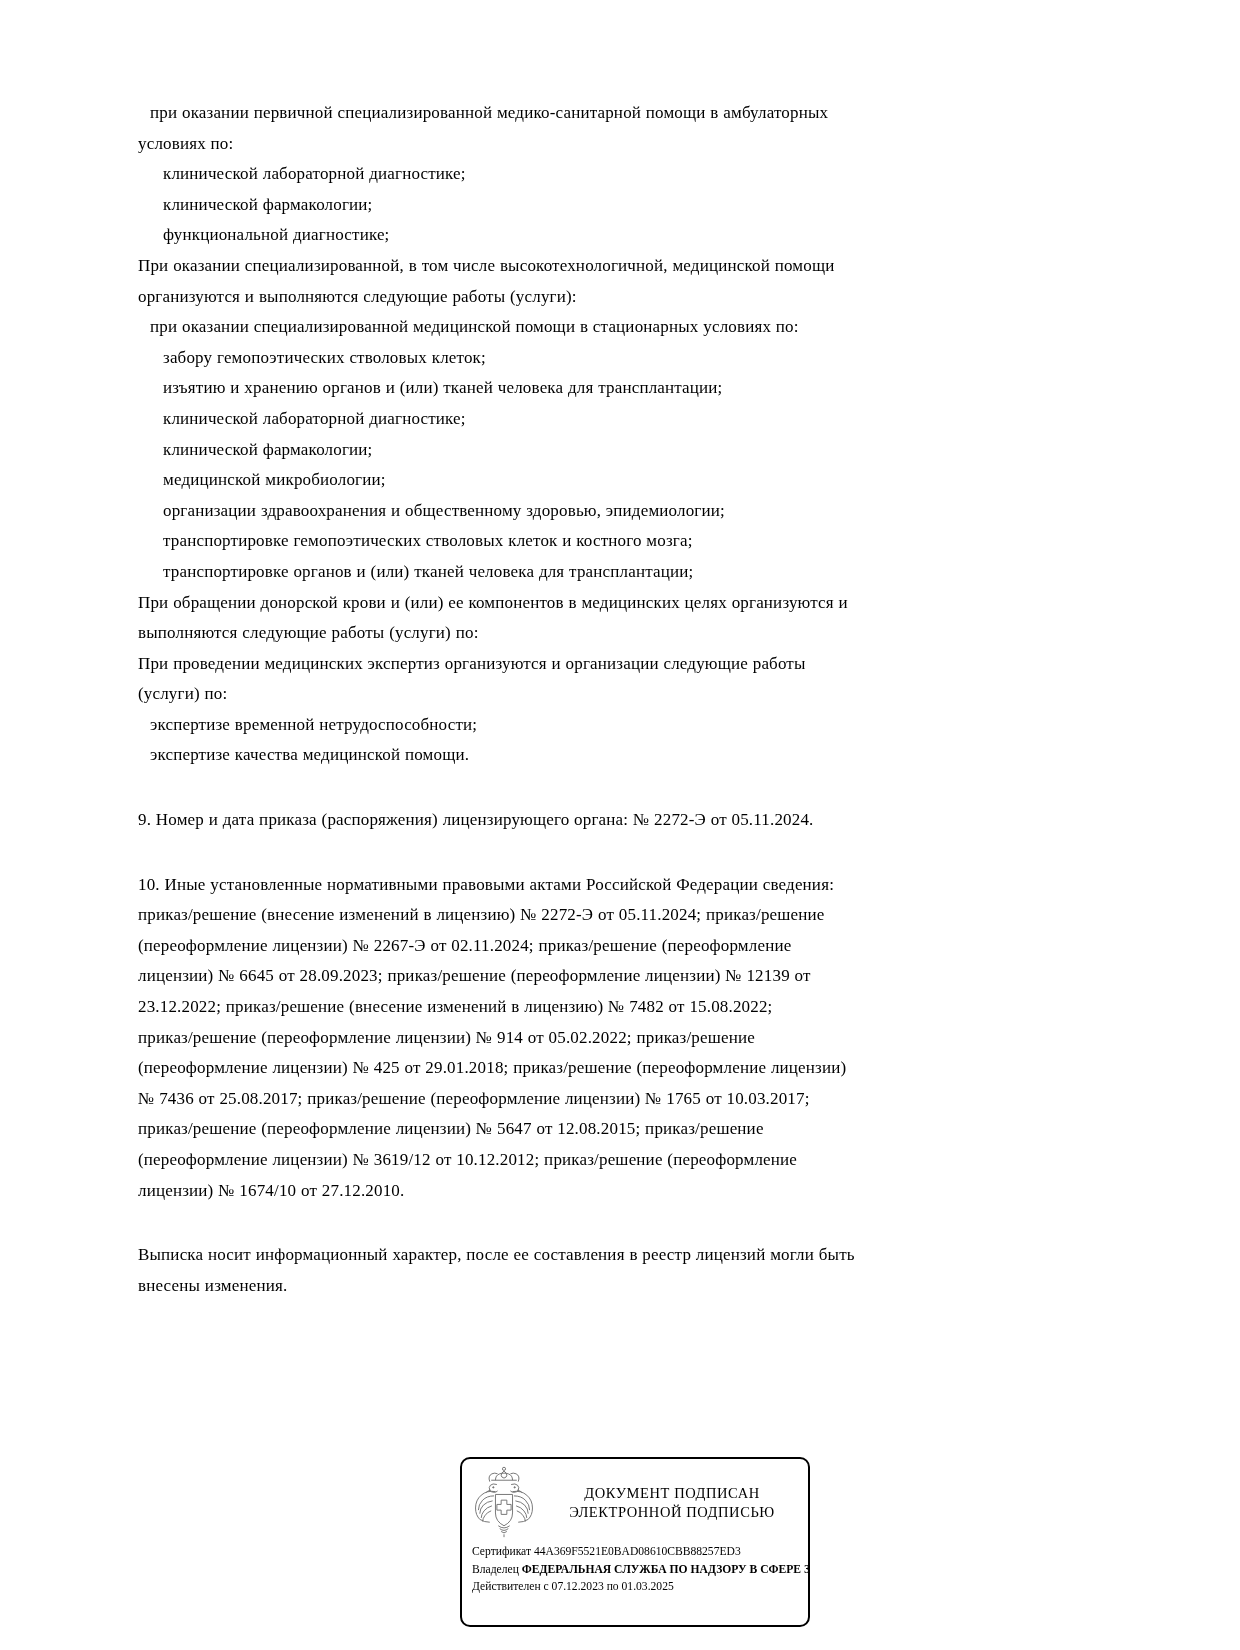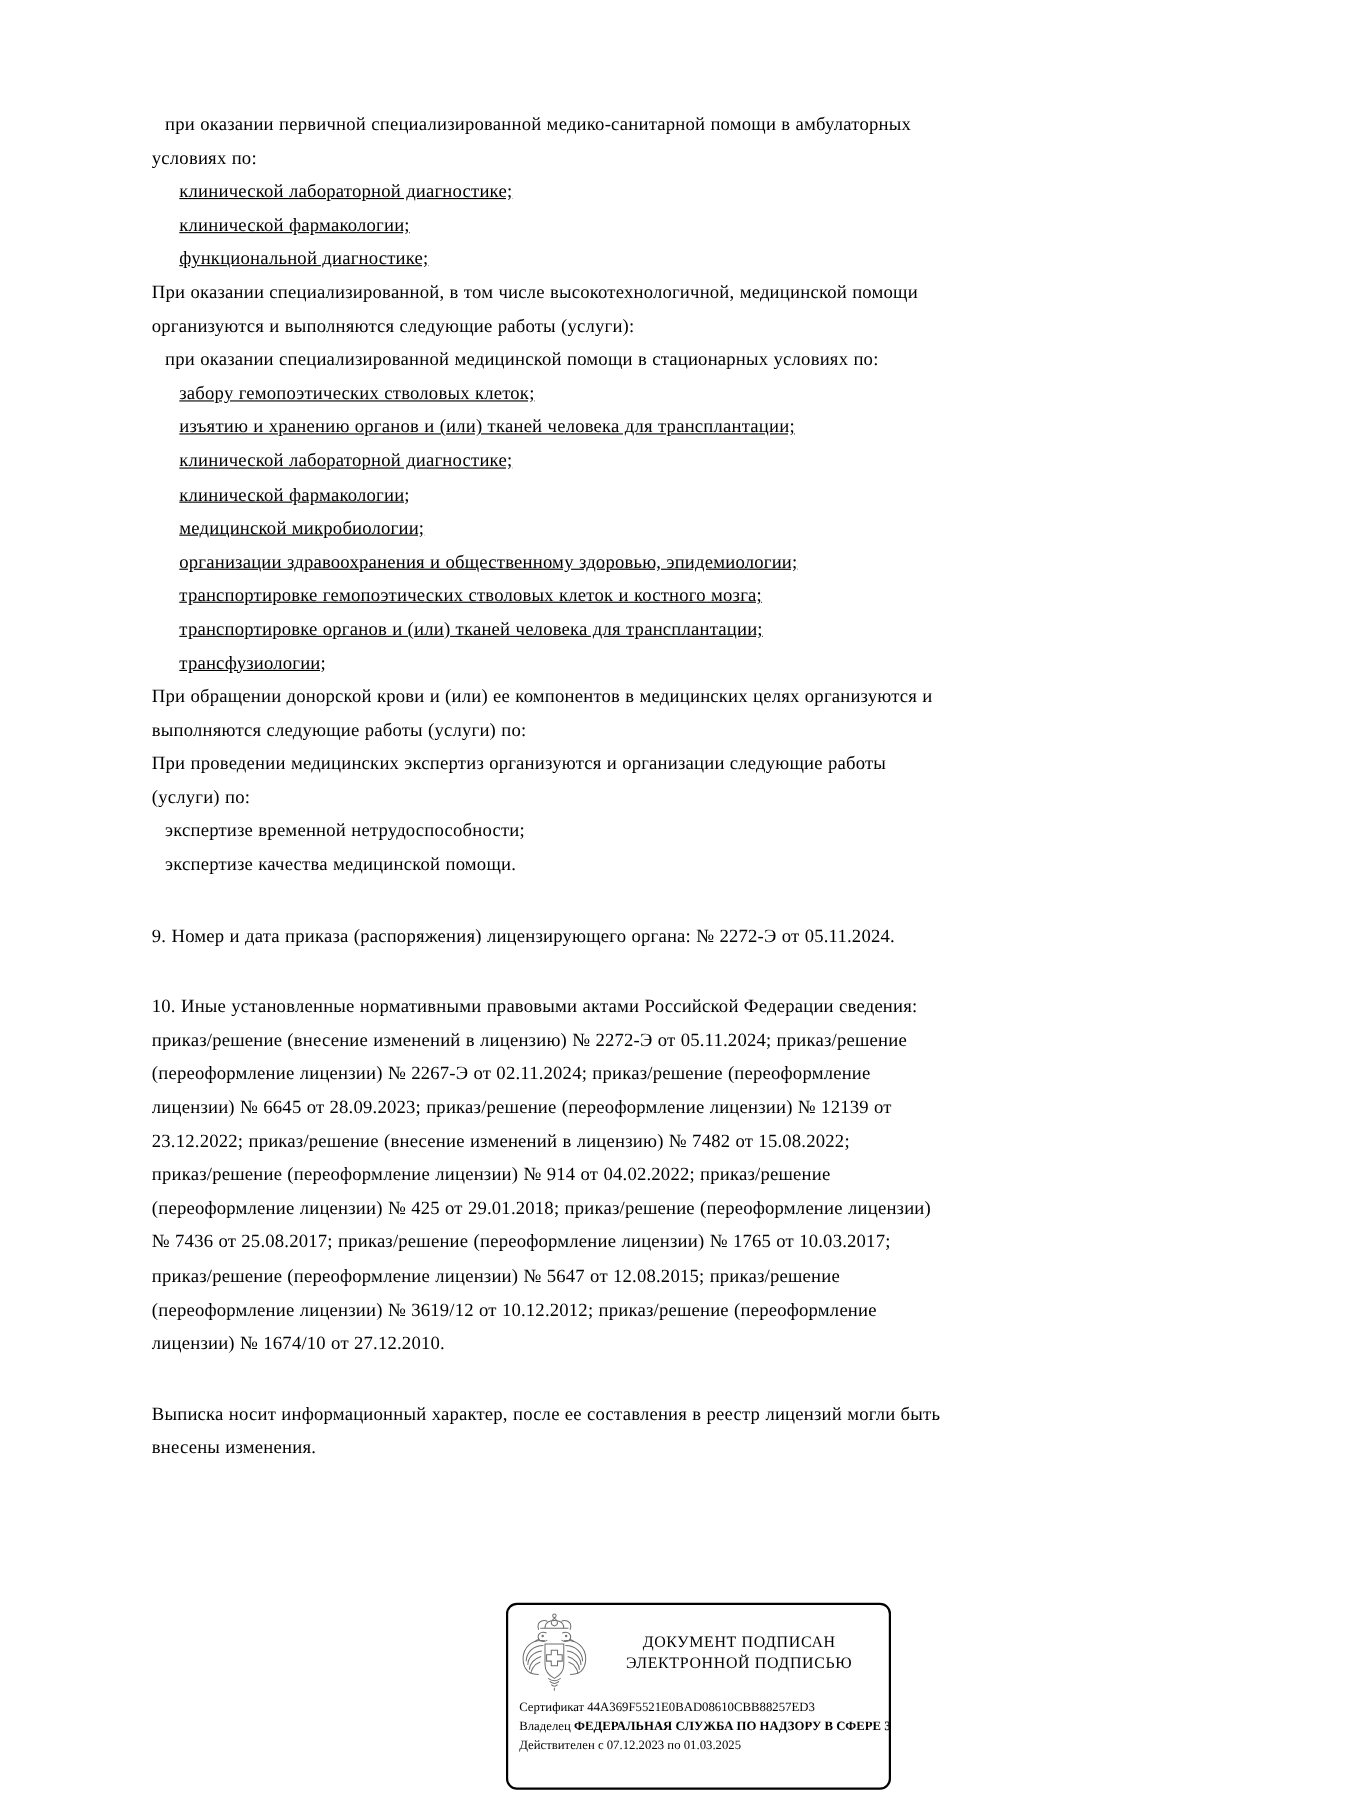--- a/index.html
+++ b/index.html
@@ -32,21 +32,21 @@
     font-size: 17px;
     line-height: 30.6px;
     letter-spacing: 0.01em;
     word-spacing: 0.02em;
     white-space: pre-wrap;
   }
 
   
   p.lvl0 { text-indent: 0; }
   p.lvl1 { text-indent: 12px; }
-  p.lvl2 { text-indent: 25px; text-decoration: underline; }
+  p.lvl2 { text-indent: 25px; }
   .gap-lg { height: 34px; }
 
   
   .stamp {
     position: absolute;
     left: 460px;
     top: 1457px;
     width: 350px;
     height: 170px;
     border: 2px solid #000000;
@@ -103,41 +103,40 @@
         <p class="line lvl0">организуются и выполняются следующие работы (услуги):</p>
         <p class="line lvl1">при оказании специализированной медицинской помощи в стационарных условиях по:</p>
         <p class="line lvl2">забору гемопоэтических стволовых клеток;</p>
         <p class="line lvl2">изъятию и хранению органов и (или) тканей человека для трансплантации;</p>
         <p class="line lvl2">клинической лабораторной диагностике;</p>
         <p class="line lvl2">клинической фармакологии;</p>
         <p class="line lvl2">медицинской микробиологии;</p>
         <p class="line lvl2">организации здравоохранения и общественному здоровью, эпидемиологии;</p>
         <p class="line lvl2">транспортировке гемопоэтических стволовых клеток и костного мозга;</p>
         <p class="line lvl2">транспортировке органов и (или) тканей человека для трансплантации;</p>
-        <p class="line lvl2">трансфузиологии;</p>
         <p class="line lvl0">При обращении донорской крови и (или) ее компонентов в медицинских целях организуются и</p>
         <p class="line lvl0">выполняются следующие работы (услуги) по:</p>
         <p class="line lvl0">При проведении медицинских экспертиз организуются и организации следующие работы</p>
         <p class="line lvl0">(услуги) по:</p>
         <p class="line lvl1">экспертизе временной нетрудоспособности;</p>
         <p class="line lvl1">экспертизе качества медицинской помощи.</p>
       </div>
 
     <div>
         <div class="gap-lg"></div>
         <p class="line lvl0">9. Номер и дата приказа (распоряжения) лицензирующего органа: № 2272-Э от 05.11.2024.</p>
       </div>
     <div>
         <div class="gap-lg"></div>
         <p class="line lvl0">10. Иные установленные нормативными правовыми актами Российской Федерации сведения:</p>
         <p class="line lvl0">приказ/решение (внесение изменений в лицензию) № 2272-Э от 05.11.2024; приказ/решение</p>
         <p class="line lvl0">(переоформление лицензии) № 2267-Э от 02.11.2024; приказ/решение (переоформление</p>
         <p class="line lvl0">лицензии) № 6645 от 28.09.2023; приказ/решение (переоформление лицензии) № 12139 от</p>
         <p class="line lvl0">23.12.2022; приказ/решение (внесение изменений в лицензию) № 7482 от 15.08.2022;</p>
-        <p class="line lvl0">приказ/решение (переоформление лицензии) № 914 от 04.02.2022; приказ/решение</p>
+        <p class="line lvl0">приказ/решение (переоформление лицензии) № 914 от 05.02.2022; приказ/решение</p>
         <p class="line lvl0">(переоформление лицензии) № 425 от 29.01.2018; приказ/решение (переоформление лицензии)</p>
         <p class="line lvl0">№ 7436 от 25.08.2017; приказ/решение (переоформление лицензии) № 1765 от 10.03.2017;</p>
         <p class="line lvl0">приказ/решение (переоформление лицензии) № 5647 от 12.08.2015; приказ/решение</p>
         <p class="line lvl0">(переоформление лицензии) № 3619/12 от 10.12.2012; приказ/решение (переоформление</p>
         <p class="line lvl0">лицензии) № 1674/10 от 27.12.2010.</p>
       </div>
     <div>
         <div class="gap-lg"></div>
         <p class="line lvl0">Выписка носит информационный характер, после ее составления в реестр лицензий могли быть</p>
         <p class="line lvl0">внесены изменения.</p>

